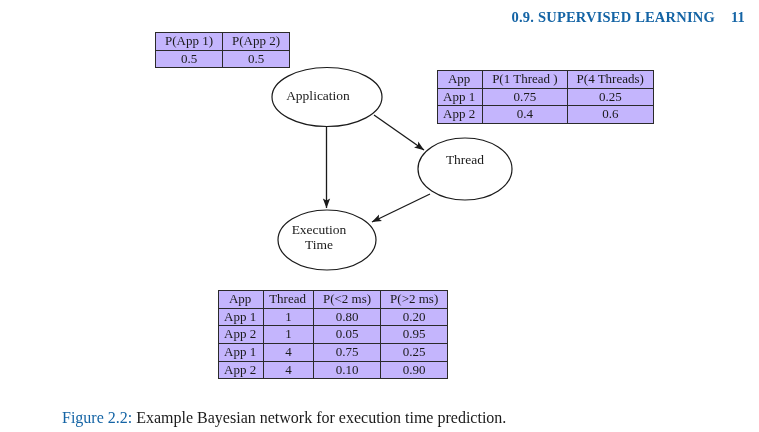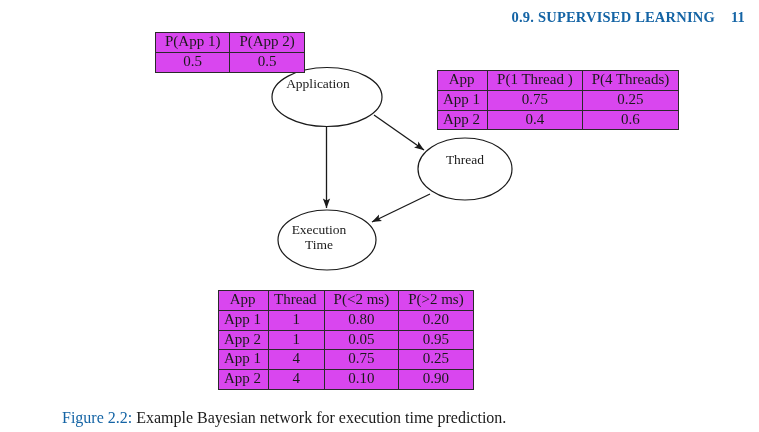--- a/index.html
+++ b/index.html
@@ -31,22 +31,22 @@
     color: #1464a5;
     white-space: nowrap;
   }
   .page-header .hdr-title { font-variant: small-caps; }
   .page-header .hdr-pageno { font-size: 14.5px; }
 
   
   .ptable {
     position: absolute;
     border-collapse: collapse;
-    background: #d946ef;
-    font-size: 15px;
+    background: #c4b5fd;
+    font-size: 13px;
     line-height: 1.05;
   }
   .ptable td, .ptable th {
     border: 1px solid #2a2a2a;
     padding: 1px 7px 2px 7px;
     text-align: center;
     font-weight: normal;
     white-space: nowrap;
     color: #1a1a1a;
   }
@@ -67,21 +67,21 @@
   }
   .node-label {
     position: absolute;
     text-align: center;
     font-size: 13.5px;
     line-height: 1.12;
     color: #1a1a1a;
     white-space: nowrap;
     pointer-events: none;
   }
-  #node-label-application { left: 272px; top: 76px; width: 92px; }
+  #node-label-application { left: 272px; top: 88px; width: 92px; }
   #node-label-threadcount { left: 418px; top: 152px; width: 94px; }
   #node-label-executiontime { left: 278px; top: 222px; width: 82px; }
 
   
   .figure-caption {
     position: absolute;
     left: 62px;
     top: 408px;
     font-size: 16px;
     line-height: 1.2;

